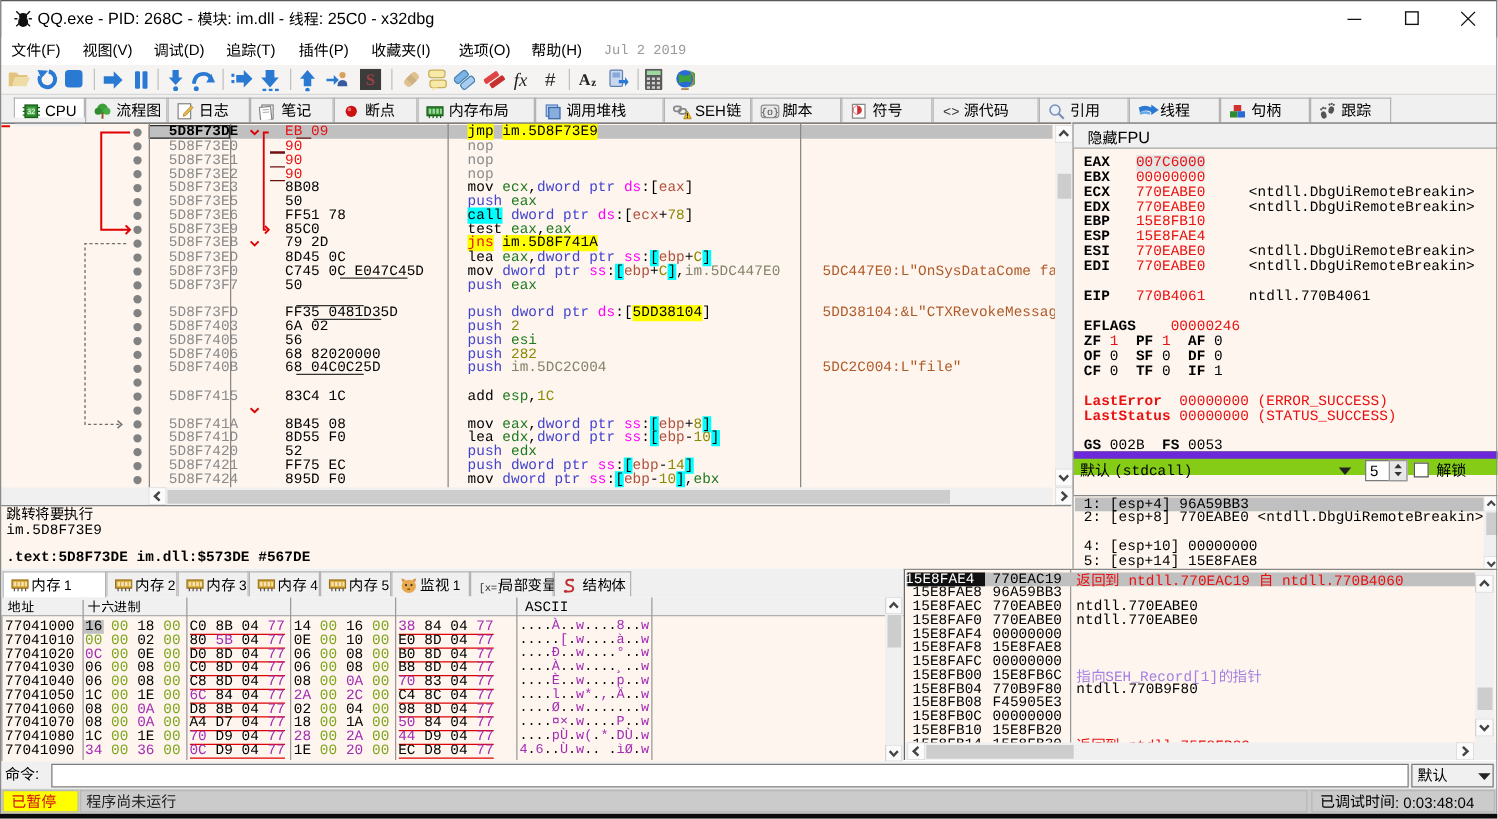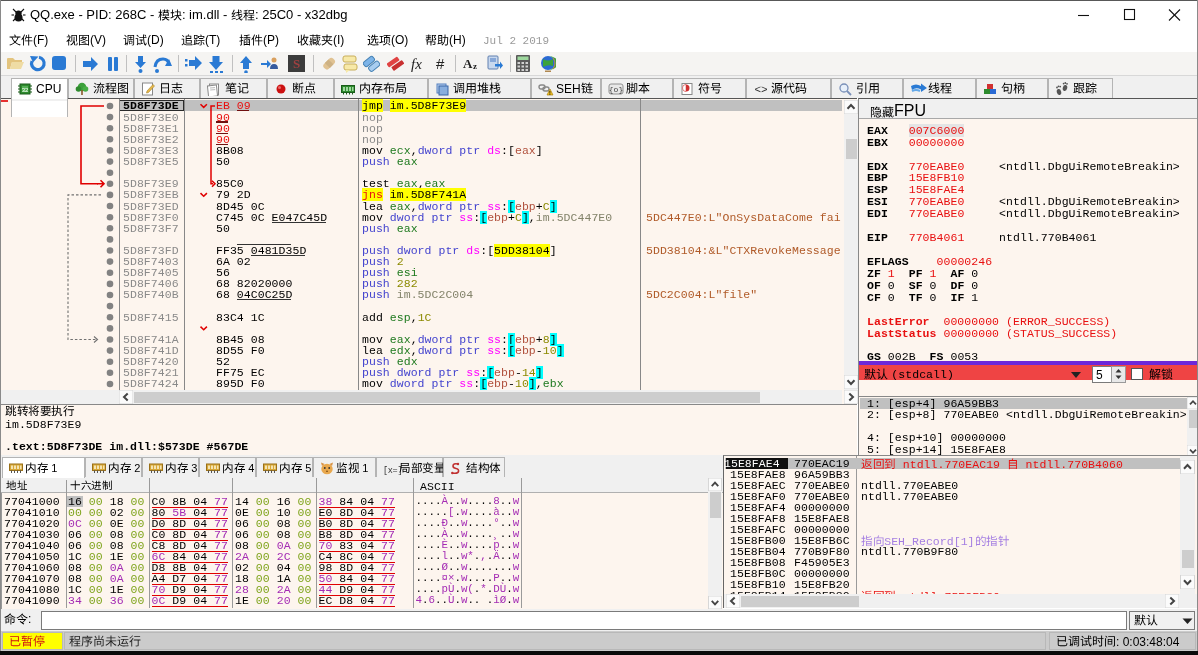--- a/index.html
+++ b/index.html
@@ -10,27 +10,27 @@
 .cj11{width:11.6px;height:11.6px;vertical-align:-1.6px}
 .cj10{width:10.5px;height:10.5px;vertical-align:-1.2px}
 
 .titlebar{left:0;top:0;width:1198px;height:30px;background:#fff;border-top:1px solid #585858;border-left:1px solid #7a7a7a;border-right:1px solid #7a7a7a}
 .menubar{left:1px;top:30px;width:1196px;height:22px;background:#fff}
 .menuitem{position:absolute;top:3px;font-size:12px;color:#000}
 .toolbar{left:1px;top:52px;width:1196px;height:24px;background:#f5f4f2;border-bottom:1px solid #d8d8d8}
 .tsep{position:absolute;top:3px;width:1px;height:17px;background:#c0c0c0}
 .tabbar{left:1px;top:76px;width:1196px;height:22px;background:#f0f0f0}
 .tab{position:absolute;top:2px;height:20px;background:#f0f0f0;border:1px solid #b4b4b4;border-bottom:none;font-size:12px;color:#000;white-space:nowrap}
-.tab.sel{background:#fff;height:39px;z-index:2}
+.tab.sel{background:#fff;height:16px;z-index:2}
 .tab .ic{position:absolute;left:6px;top:3px}
 .tbot{position:absolute;left:0;top:20px;height:2px;background:#f0f0f0;width:100%}
 
 .cpupane{left:1px;top:98px;width:856px;height:306px;background:#FDF5EE;border-top:1.5px solid #555}
 .colsep{position:absolute;top:0;width:1px;height:306px;background:#888}
-.row{position:absolute;left:0;width:984px;height:11.12px;line-height:11.12px}
+.row{position:absolute;left:12px;width:984px;height:11.12px;line-height:11.12px}
 .regpane{left:858px;top:98px;width:340px;height:357px;background:#FDF5EE;border-top:1.5px solid #555;border-left:1px solid #888}
 .dumprow{position:absolute;height:11.3px;line-height:11.3px}
 
 .sb{background:#f0f0f0}
 .sbth{background:#cdcdcd}
 
 .red{color:#e81010}.gray{color:#8a8a8a}.green{color:#1f7a1f}.indigo{color:#4343ce}
 .mag{color:#ff00ff}.rust{color:#b0503c}.olive{color:#8c8a00}.mgray{color:#83836a}
 .sienna{color:#b05a28}.purp{color:#a57fe2}.bgreen{color:#7fa41c}.bpurp{color:#a42cb4}
 .hly{background:#ffff00}.hlc{background:#00ffff}
@@ -582,20 +582,21 @@
       <path d="M199.5 227.6 l3.2 3.2 l3.2 -3.2" fill="none" stroke="#e00000" stroke-width="1.5"></path>
       <path d="M214 7.0 H210 V84.8 H212" fill="none" stroke="#e00000" stroke-width="1.5"></path>
       <path d="M211 84.8 m0 -3 l3 3 l-3 3" fill="none" stroke="#e00000" stroke-width="1.5"></path>
     </svg>
 <div class="row mono" style="top:1.4px"><span class="abs" style="left:122px"><span style="color:#000;font-weight:bold">5D8F73DE</span></span><span class="abs" style="left:215px"><span class="red">EB 09</span></span><span class="abs" style="left:361px"><span class="hly">jmp</span> <span class="hly">im.5D8F73E9</span></span></div>
 <div class="row mono" style="top:12.5px"><span class="abs" style="left:122px"><span class="gray">5D8F73E0</span></span><span class="abs" style="left:215px"><span class="red">90</span></span><span class="abs" style="left:361px"><span class="gray">nop</span></span></div>
 <div class="row mono" style="top:23.6px"><span class="abs" style="left:122px"><span class="gray">5D8F73E1</span></span><span class="abs" style="left:215px"><span class="red">90</span></span><span class="abs" style="left:361px"><span class="gray">nop</span></span></div>
 <div class="row mono" style="top:34.8px"><span class="abs" style="left:122px"><span class="gray">5D8F73E2</span></span><span class="abs" style="left:215px"><span class="red">90</span></span><span class="abs" style="left:361px"><span class="gray">nop</span></span></div>
 <div class="row mono" style="top:45.9px"><span class="abs" style="left:122px"><span class="gray">5D8F73E3</span></span><span class="abs" style="left:215px">8B08</span><span class="abs" style="left:361px">mov <span class="green">ecx</span>,<span class="indigo">dword ptr</span> <span class="mag">ds</span>:[<span class="rust">eax</span>]</span></div>
 <div class="row mono" style="top:57.0px"><span class="abs" style="left:122px"><span class="gray">5D8F73E5</span></span><span class="abs" style="left:215px">50</span><span class="abs" style="left:361px"><span class="indigo">push</span> <span class="green">eax</span></span></div>
+<div class="row mono" style="top:68.1px"><span class="abs" style="left:122px"><span class="gray">5D8F73E6</span></span><span class="abs" style="left:215px">FF51 78</span><span class="abs" style="left:361px"><span class="hlc">call</span> <span class="indigo">dword ptr</span> <span class="mag">ds</span>:[<span class="rust">ecx</span>+<span class="olive">78</span>]</span></div>
 <div class="row mono" style="top:79.2px"><span class="abs" style="left:122px"><span class="gray">5D8F73E9</span></span><span class="abs" style="left:215px">85C0</span><span class="abs" style="left:361px">test <span class="green">eax</span>,<span class="green">eax</span></span></div>
 <div class="row mono" style="top:90.4px"><span class="abs" style="left:122px"><span class="gray">5D8F73EB</span></span><span class="abs" style="left:215px">79 2D</span><span class="abs" style="left:361px"><span class="hly"><span class="red">jns</span></span> <span class="hly">im.5D8F741A</span></span></div>
 <div class="row mono" style="top:101.5px"><span class="abs" style="left:122px"><span class="gray">5D8F73ED</span></span><span class="abs" style="left:215px">8D45 0C</span><span class="abs" style="left:361px">lea <span class="green">eax</span>,<span class="indigo">dword ptr</span> <span class="mag">ss</span>:<span class="hlc">[</span><span class="rust">ebp</span>+<span class="olive">C</span><span class="hlc">]</span></span></div>
 <div class="row mono" style="top:112.6px"><span class="abs" style="left:122px"><span class="gray">5D8F73F0</span></span><span class="abs" style="left:215px">C745 0C E047C45D</span><span class="abs" style="left:361px">mov <span class="indigo">dword ptr</span> <span class="mag">ss</span>:<span class="hlc">[</span><span class="rust">ebp</span>+<span class="olive">C</span><span class="hlc">]</span>,<span class="mgray">im.5DC447E0</span></span><span class="abs sienna" style="left:645px">5DC447E0:L"OnSysDataCome fai</span></div>
 <div class="row mono" style="top:123.7px"><span class="abs" style="left:122px"><span class="gray">5D8F73F7</span></span><span class="abs" style="left:215px">50</span><span class="abs" style="left:361px"><span class="indigo">push</span> <span class="green">eax</span></span></div>
 <div class="row mono" style="top:146.0px"><span class="abs" style="left:122px"><span class="gray">5D8F73FD</span></span><span class="abs" style="left:215px">FF35 0481D35D</span><span class="abs" style="left:361px"><span class="indigo">push</span> <span class="indigo">dword ptr</span> <span class="mag">ds</span>:[<span class="hly">5DD38104</span>]</span><span class="abs sienna" style="left:645px">5DD38104:&amp;L"CTXRevokeMessage</span></div>
 <div class="row mono" style="top:157.1px"><span class="abs" style="left:122px"><span class="gray">5D8F7403</span></span><span class="abs" style="left:215px">6A 02</span><span class="abs" style="left:361px"><span class="indigo">push</span> <span class="olive">2</span></span></div>
 <div class="row mono" style="top:168.2px"><span class="abs" style="left:122px"><span class="gray">5D8F7405</span></span><span class="abs" style="left:215px">56</span><span class="abs" style="left:361px"><span class="indigo">push</span> <span class="green">esi</span></span></div>
 <div class="row mono" style="top:179.3px"><span class="abs" style="left:122px"><span class="gray">5D8F7406</span></span><span class="abs" style="left:215px">68 82020000</span><span class="abs" style="left:361px"><span class="indigo">push</span> <span class="olive">282</span></span></div>
 <div class="row mono" style="top:190.4px"><span class="abs" style="left:122px"><span class="gray">5D8F740B</span></span><span class="abs" style="left:215px">68 04C0C25D</span><span class="abs" style="left:361px"><span class="indigo">push</span> <span class="mgray">im.5DC2C004</span></span><span class="abs sienna" style="left:645px">5DC2C004:L"file"</span></div>
@@ -646,44 +647,45 @@
       </svg><svg class="cj cj11" viewBox="0 0 1000 1000">
         <use href="#u6267"></use>
       </svg><svg class="cj cj11" viewBox="0 0 1000 1000">
         <use href="#u884C"></use>
       </svg></div>
 <div class="abs mono" style="left:4px;top:12.5px">im.5D8F73E9</div>
 <div class="abs mono" style="left:4px;top:35px;font-weight:bold">.text:5D8F73DE im.dll:$573DE #567DE</div>
 </div>
 <div class="abs regpane" style="left:858px;top:98px;width:340px;height:357px">
 <div class="abs" style="left:0;top:0;width:340px;height:19.5px;background:#f0f0f0;border-bottom:1px solid #a8a8a8">
-      <span style="position:absolute;left:11px;top:3px;font-size:16px"><svg class="cj" viewBox="0 0 1000 1000">
+      <span style="position:absolute;left:11px;top:3px;font-size:13px"><svg class="cj" viewBox="0 0 1000 1000">
           <use href="#u9690"></use>
         </svg><svg class="cj" viewBox="0 0 1000 1000">
           <use href="#u85CF"></use>
         </svg>FPU</span>
     </div>
 <div class="abs mono" style="left:8px;top:25.7px;height:11.93px;line-height:11.93px"><b>EAX</b>   <span class="red" style="background:#e4e4e4">007C6000</span></div>
 <div class="abs mono" style="left:8px;top:37.6px;height:11.93px;line-height:11.93px"><b>EBX</b>   <span class="red">00000000</span></div>
+<div class="abs mono" style="left:8px;top:49.6px;height:11.93px;line-height:11.93px"><b>ECX</b>   <span class="red">770EABE0</span>     &lt;ntdll.DbgUiRemoteBreakin&gt;</div>
 <div class="abs mono" style="left:8px;top:61.5px;height:11.93px;line-height:11.93px"><b>EDX</b>   <span class="red">770EABE0</span>     &lt;ntdll.DbgUiRemoteBreakin&gt;</div>
 <div class="abs mono" style="left:8px;top:73.4px;height:11.93px;line-height:11.93px"><b>EBP</b>   <span class="red">15E8FB10</span></div>
 <div class="abs mono" style="left:8px;top:85.3px;height:11.93px;line-height:11.93px"><b>ESP</b>   <span class="red">15E8FAE4</span></div>
 <div class="abs mono" style="left:8px;top:97.3px;height:11.93px;line-height:11.93px"><b>ESI</b>   <span class="red">770EABE0</span>     &lt;ntdll.DbgUiRemoteBreakin&gt;</div>
 <div class="abs mono" style="left:8px;top:109.2px;height:11.93px;line-height:11.93px"><b>EDI</b>   <span class="red">770EABE0</span>     &lt;ntdll.DbgUiRemoteBreakin&gt;</div>
 <div class="abs mono" style="left:8px;top:133.1px;height:11.93px;line-height:11.93px"><b>EIP</b>   <span class="red">770B4061</span>     ntdll.770B4061</div>
 <div class="abs mono" style="left:8px;top:156.9px;height:11.93px;line-height:11.93px"><b>EFLAGS</b>    <span class="red">00000246</span></div>
 <div class="abs mono" style="left:8px;top:168.9px;height:11.93px;line-height:11.93px"><b>ZF</b> <span class="red">1</span>  <b>PF</b> <span class="red">1</span>  <b>AF</b> 0</div>
 <div class="abs mono" style="left:8px;top:180.8px;height:11.93px;line-height:11.93px"><b>OF</b> 0  <b>SF</b> 0  <b>DF</b> 0</div>
 <div class="abs mono" style="left:8px;top:192.7px;height:11.93px;line-height:11.93px"><b>CF</b> 0  <b>TF</b> 0  <b>IF</b> 1</div>
 <div class="abs mono" style="left:8px;top:216.6px;height:11.93px;line-height:11.93px"><span class="red"><b>LastError</b>  00000000 (ERROR_SUCCESS)</span></div>
 <div class="abs mono" style="left:8px;top:228.5px;height:11.93px;line-height:11.93px"><span class="red"><b>LastStatus</b> 00000000 (STATUS_SUCCESS)</span></div>
 <div class="abs mono" style="left:8px;top:252.4px;height:11.93px;line-height:11.93px"><b>GS</b> 002B  <b>FS</b> 0053</div>
 <div class="abs sb" style="left:1px;top:269px;width:339px;height:9px;border-top:1px solid #c8c8c8"></div>
 <div class="abs sbth" style="left:2px;top:270.5px;width:106px;height:6.5px"></div>
-<div class="abs" style="left:0;top:262px;width:340px;height:18.5px;background:#ef4444;border-top:4px solid #6d28d9">
+<div class="abs" style="left:0;top:262px;width:340px;height:18.5px;background:#84cc16;border-top:6px solid #6d28d9">
 <span style="position:absolute;left:5px;top:2px;font-size:12px"><svg class="cj" viewBox="0 0 1000 1000">
           <use href="#u9ED8"></use>
         </svg><svg class="cj" viewBox="0 0 1000 1000">
           <use href="#u8BA4"></use>
         </svg> <span class="mono" style="font-size:11.5px">(stdcall)</span></span>
 <svg class="abs" style="left:211px;top:6px" width="12" height="8" viewBox="0 0 12 8">
         <path d="M1 1 L6 7 L11 1 Z" fill="#222"></path>
       </svg>
 <div class="abs" style="left:233px;top:1px;width:34px;height:16.5px;background:#fff;border:1px solid #7a7a7a">
         <span style="position:absolute;left:3px;top:1px;font-size:12px">5</span>

